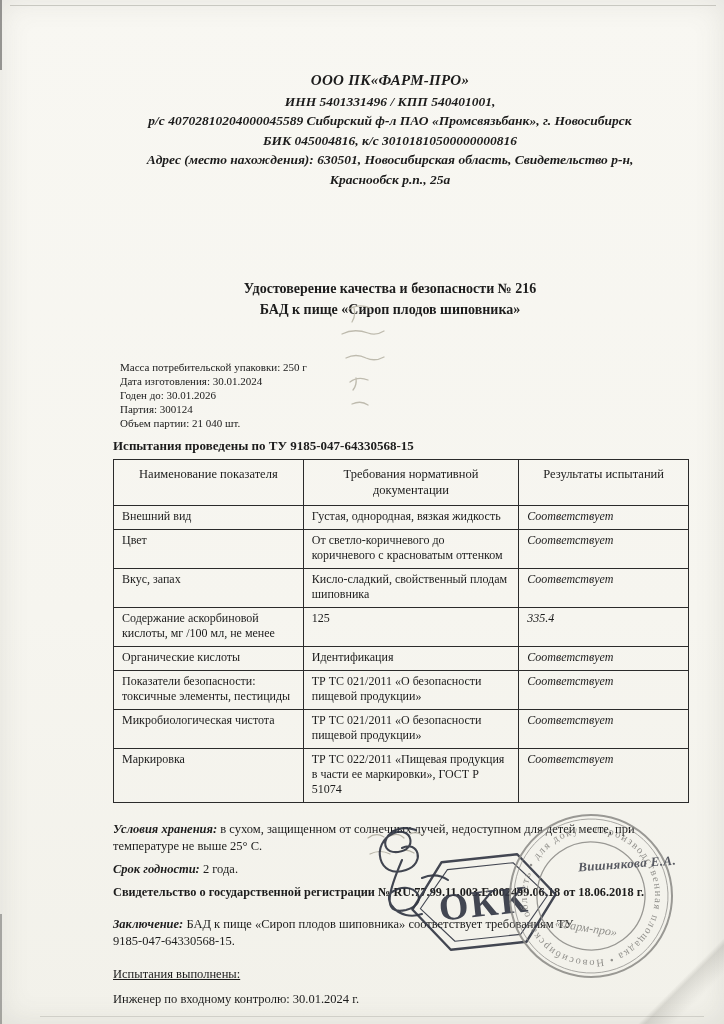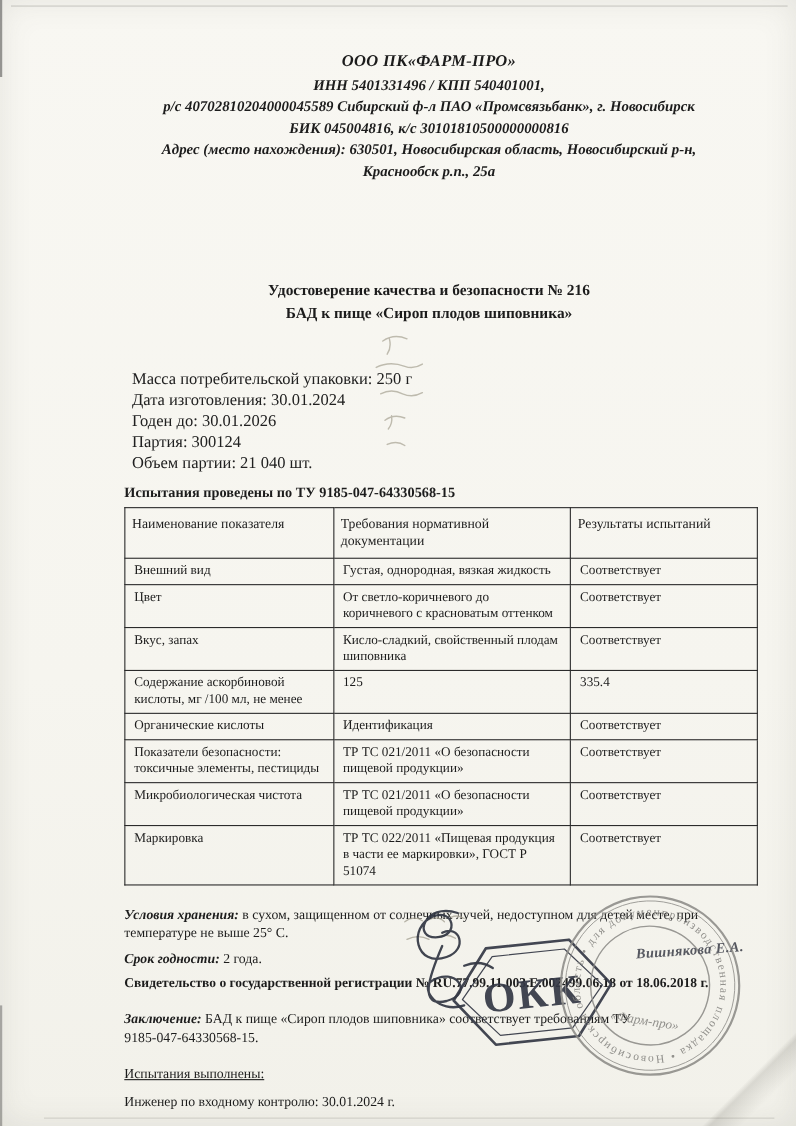--- a/index.html
+++ b/index.html
@@ -15,35 +15,35 @@
   }
   
   .scan-top{position:absolute;top:5px;left:10px;right:8px;height:1px;background:rgba(110,108,100,.30);}
   .scan-bottom{position:absolute;bottom:7px;left:40px;right:20px;height:1px;background:rgba(110,108,100,.22);}
   .edge-left-a{position:absolute;left:0;top:0;width:2px;height:70px;background:rgba(40,40,40,.45);}
   .edge-left-b{position:absolute;left:0;bottom:0;width:2px;height:110px;background:rgba(40,40,40,.35);}
   .corner-fold{position:absolute;right:0;bottom:0;width:90px;height:90px;
     background:linear-gradient(135deg,transparent 52%,rgba(60,58,50,.14) 56%,transparent 72%);}
 
   .centered{width:628px;margin-left:76px;text-align:center;}
-  .header-block{padding-top:46px;font-style:italic;font-weight:bold;line-height:1.45;font-size:13.5px;}
+  .header-block{padding-top:46px;font-style:italic;font-weight:bold;line-height:1.45;font-size:13.5px;margin-top:24px;}
   .header-block .company{font-size:15px;letter-spacing:.3px;}
   .title-block{margin-top:88px;font-weight:bold;font-size:14px;line-height:1.5;}
 
-  .details-block{margin:40px 0 0 120px;font-size:15px;line-height:1.28;color:#202020;}
+  .details-block{margin:40px 0 0 120px;font-size:11px;line-height:1.28;color:#202020;}
   .details-block div{margin:0;}
 
   .tests-heading{margin:8px 0 0 113px;font-size:13px;font-weight:bold;}
   .tests-heading span{}
 
   table.results{margin:5px 0 0 113px;border-collapse:collapse;width:576px;font-size:12px;line-height:1.25;}
   table.results th,table.results td{border:1px solid #2b2b2b;padding:3px 8px 5px 8px;vertical-align:top;text-align:left;}
-  table.results th{font-weight:normal;padding:7px 6px;font-size:12.5px;}
+  table.results th{font-weight:normal;text-align:center;padding:7px 6px;font-size:12.5px;}
   td.center, th.center{text-align:center;}
-  td.result{text-align:center;}
+  td.result{text-align:center;font-style:italic;}
   col.c1{width:190px;} col.c2{width:216px;} col.c3{width:170px;}
 
   .footer-block{margin-left:113px;font-size:12.5px;line-height:1.35;}
   .footer-block p{margin:0;}
   .storage{margin-top:18px !important;width:575px;}
   .shelf{margin-top:6px !important;}
   .registration{margin-top:6px !important;font-weight:bold;font-size:12.3px;width:610px;}
   .conclusion{margin-top:16px !important;width:470px;}
   .performed{margin-top:16px !important;font-weight:normal;}
   .performed span{text-decoration:underline;}
@@ -67,21 +67,21 @@
   <div class="scan-bottom"></div>
   <div class="edge-left-a"></div>
   <div class="edge-left-b"></div>
   <div class="corner-fold"></div>
 
   <div class="centered header-block">
     <div class="company">ООО ПК«ФАРМ-ПРО»</div>
     <div>ИНН 5401331496 / КПП 540401001,</div>
     <div>р/с 40702810204000045589 Сибирский ф-л ПАО «Промсвязьбанк», г. Новосибирск</div>
     <div>БИК 045004816, к/с 30101810500000000816</div>
-    <div>Адрес (место нахождения): 630501, Новосибирская область, Новосибирский р-н,</div>
+    <div>Адрес (место нахождения): 630501, Новосибирская область, Свидетельство р-н,</div>
     <div>Краснообск р.п., 25а</div>
   </div>
 
   <div class="centered title-block">
     <div>Удостоверение качества и безопасности № 216</div>
     <div>БАД к пище «Сироп плодов шиповника»</div>
   </div>
 
   <div class="details-block">
     <div>Масса потребительской упаковки: 250 г</div>

